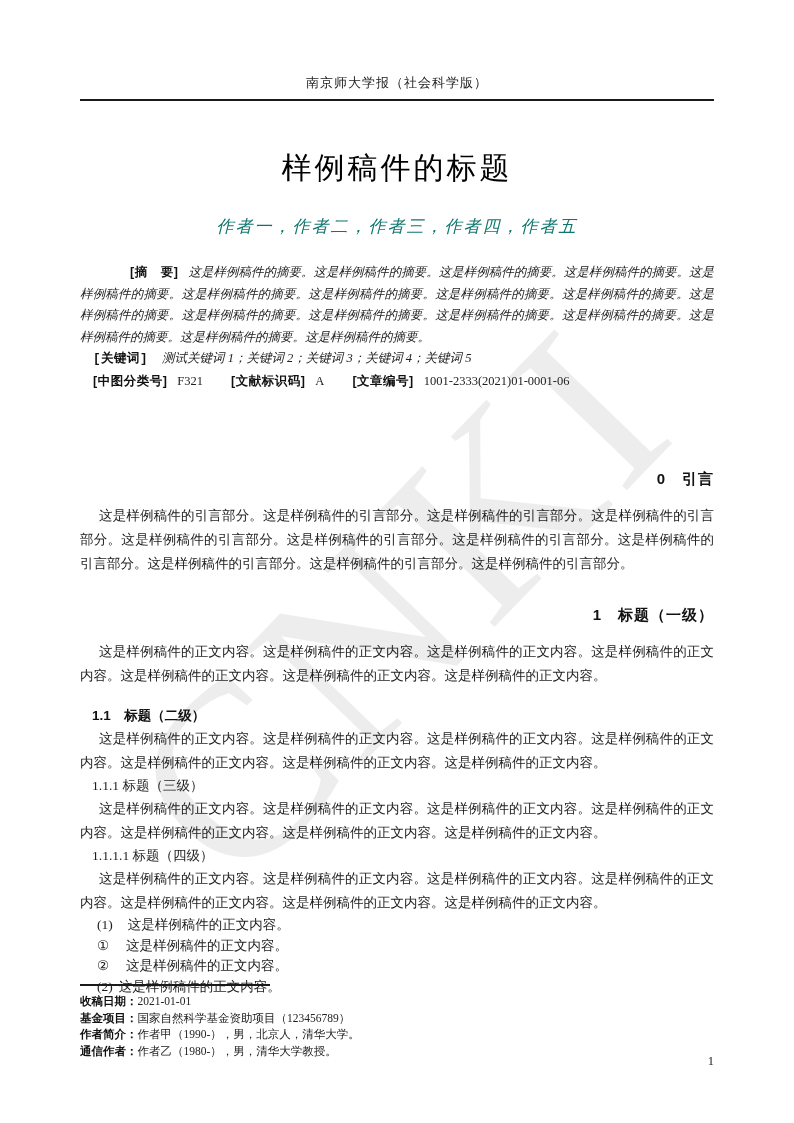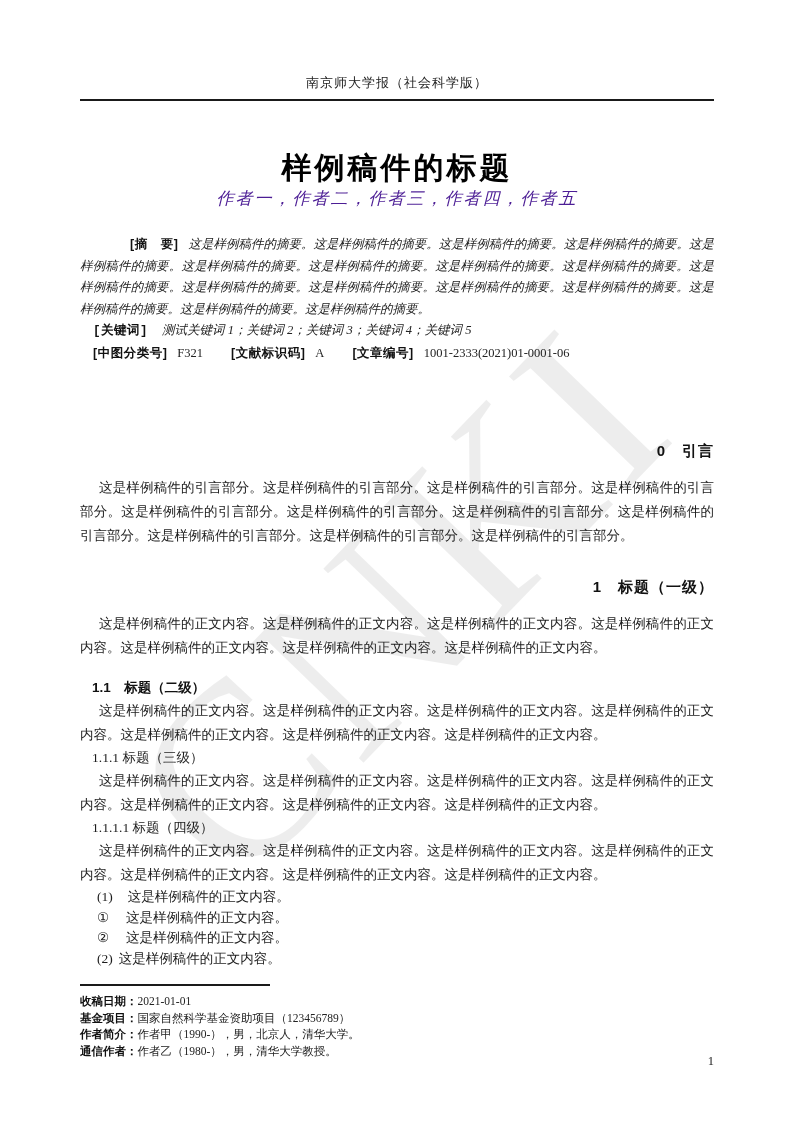--- a/index.html
+++ b/index.html
@@ -46,31 +46,32 @@
     color: #222;
   }
   .header-rule {
     border-bottom: 2px solid #1a1a1a;
     margin-top: 7px;
   }
   .article-title {
     margin-top: 48px;
     text-align: center;
     font-size: 30px;
-    font-weight: 700;
+    font-weight: 400;
     letter-spacing: 3px;
     color: #000;
     line-height: 38px;
   }
   .authors {
+    margin-top: 28px;
     text-align: center;
     font-size: 17px;
     font-style: italic;
     letter-spacing: 2px;
-    color: #4c1d95;
+    color: #0f766e;
   }
   .meta-block {
     margin-top: 24px;
     font-size: 12.5px;
     line-height: 21.5px;
   }
   .abstract-para {
     text-align: justify;
     text-indent: 13px;
     font-style: italic;

